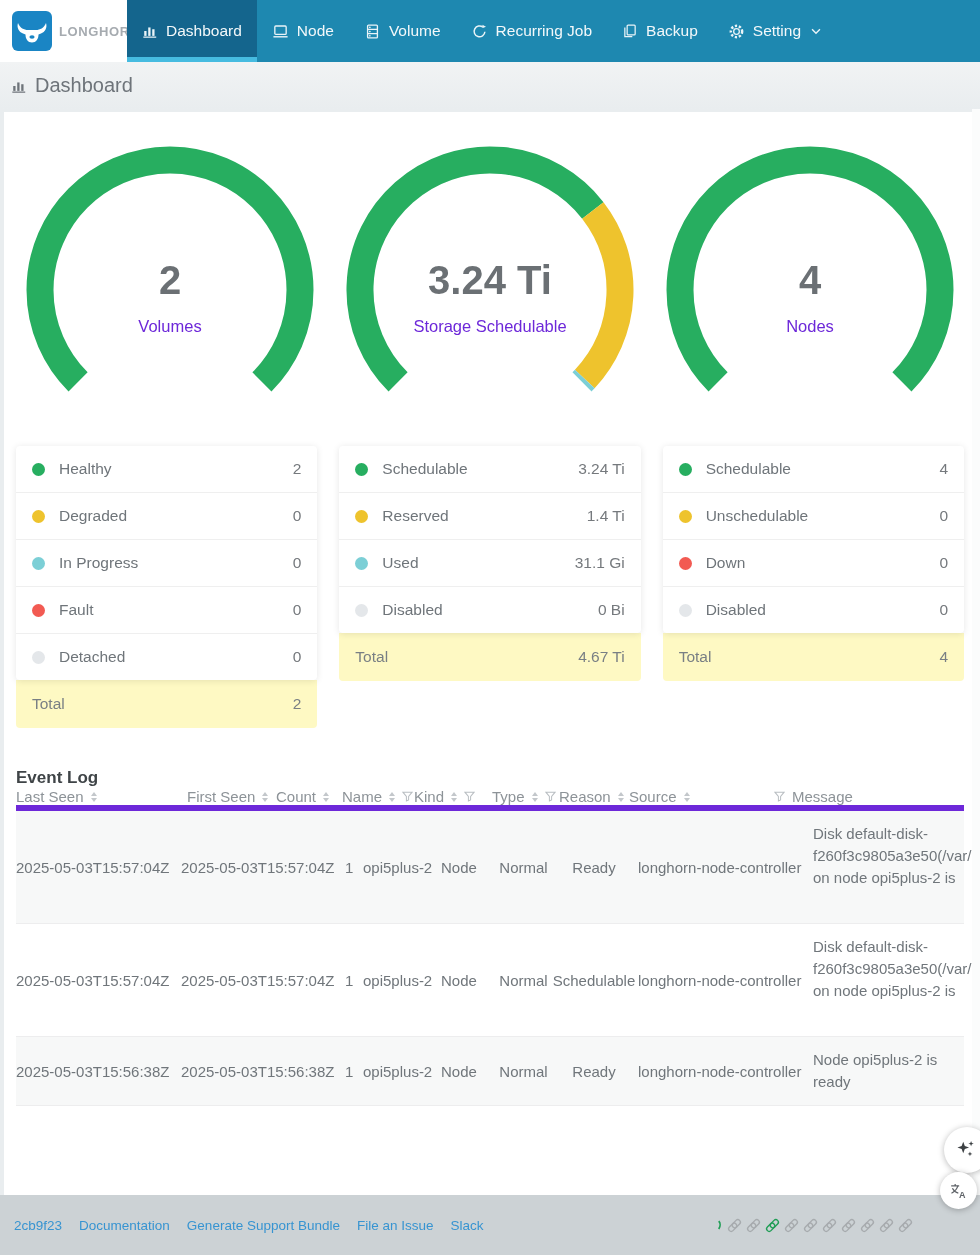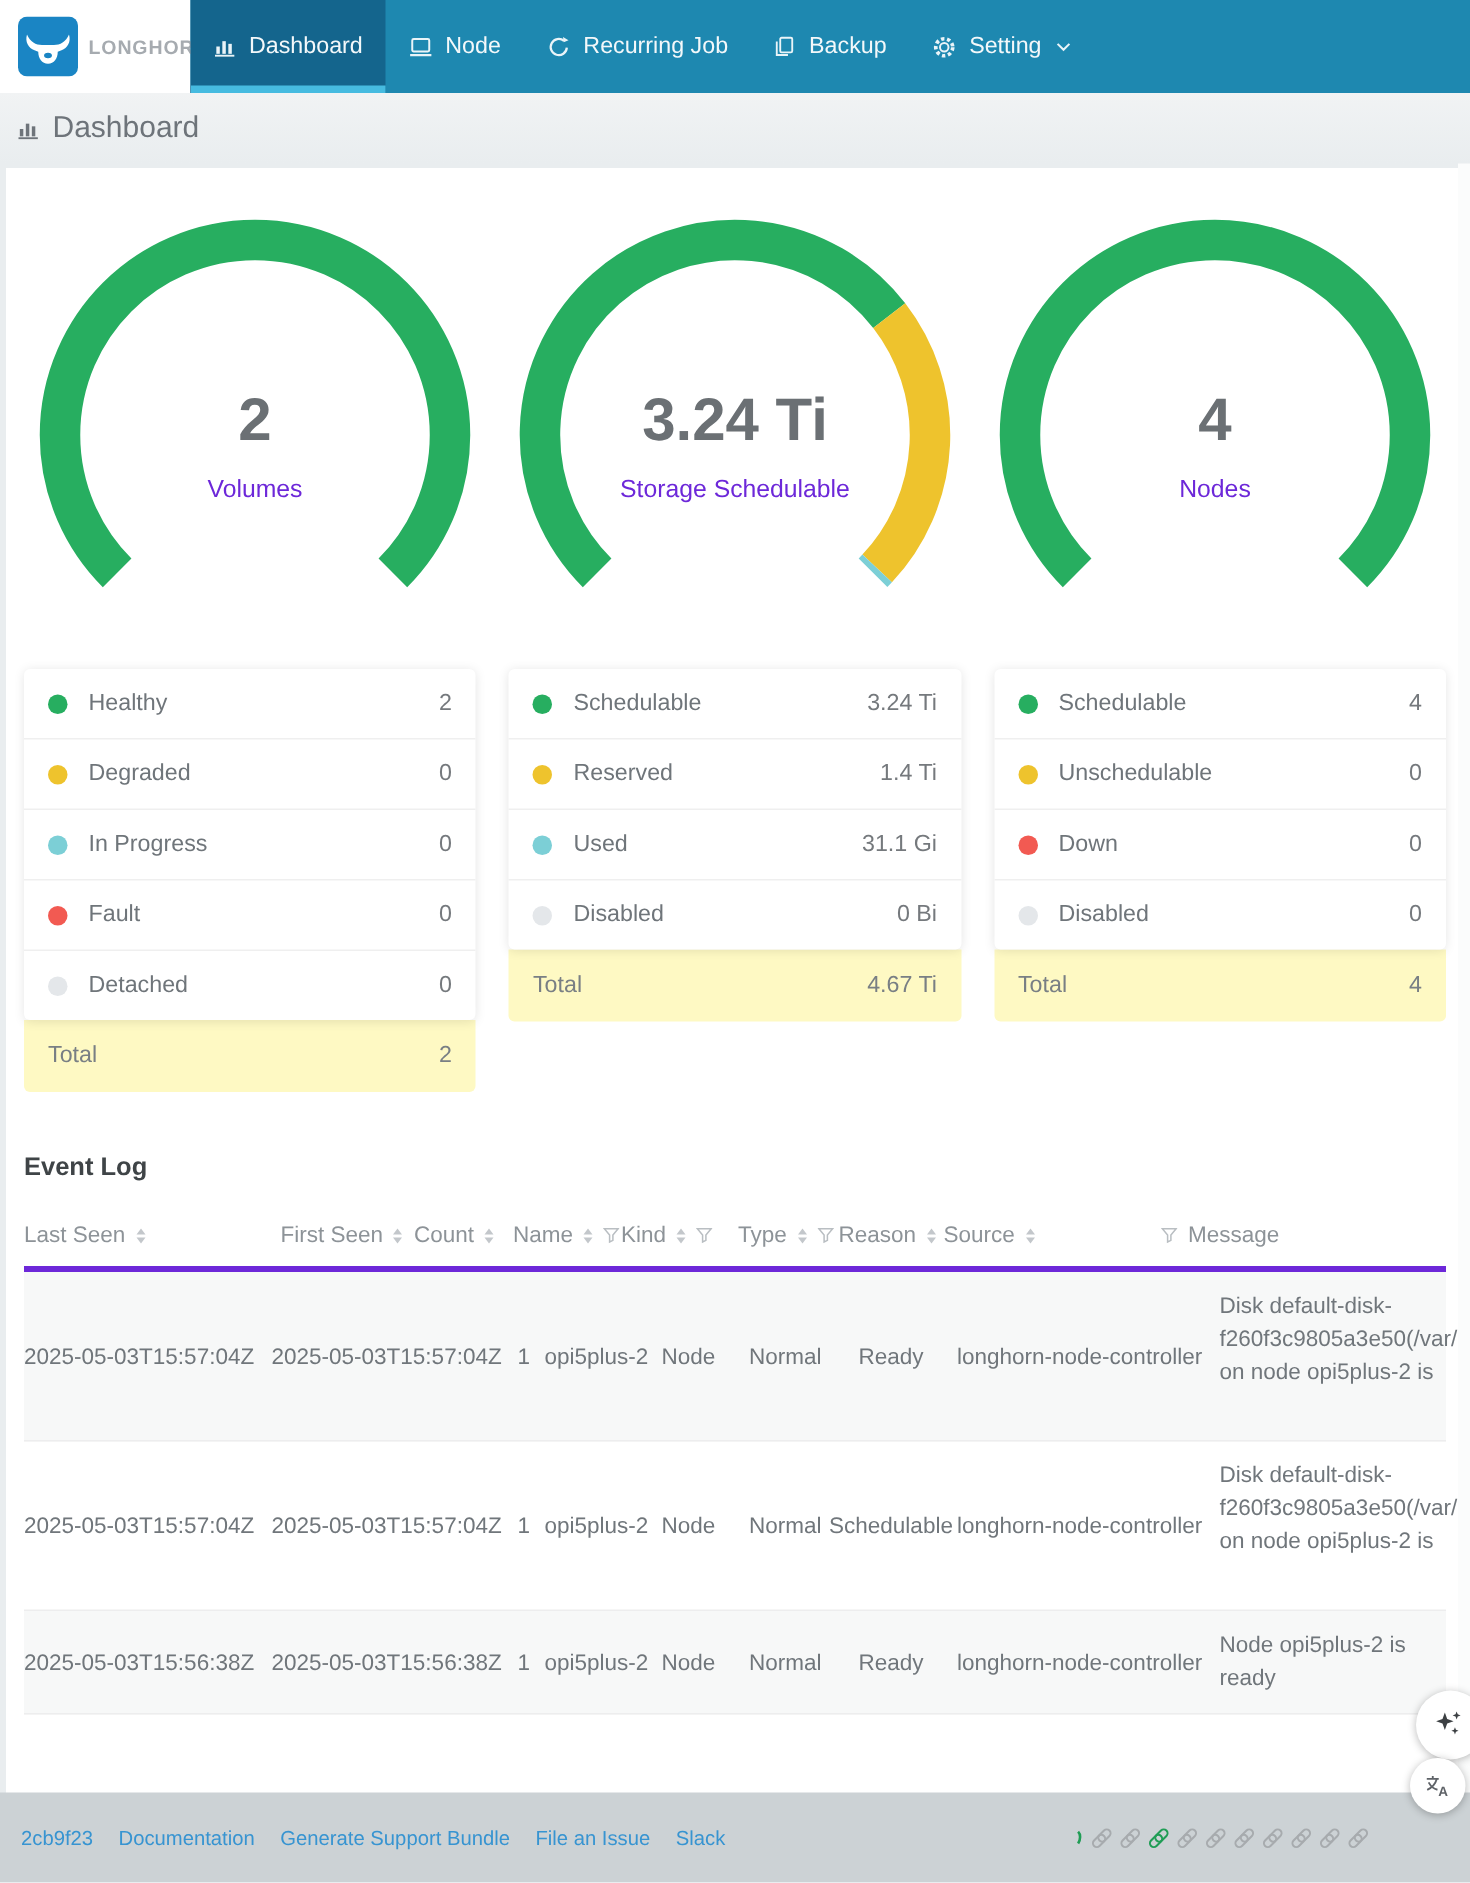--- a/index.html
+++ b/index.html
@@ -47,21 +47,21 @@
   .legend-row:last-child { border-bottom: none; }
   .legend-left { display: flex; align-items: center; gap: 14px; font-size: 15.5px; color: #6f757a; text-align: right; }
   .dot { width: 13px; height: 13px; border-radius: 50%; flex: none; }
   .legend-value { font-size: 15.5px; color: #75797d; }
   .legend-total { display: flex; justify-content: space-between; background: #fef9c3; padding: 15px 16px; font-size: 15.5px; color: #797f84; border-radius: 0 0 4px 4px; }
 
   
   .event-section { padding: 0 12px; margin-top: 40px; }
   .event-title { font-size: 17px; font-weight: bold; color: #3f4447; }
   .ev-header { display: grid; grid-template-columns: 171px 89px 66px 72px 78px 67px 70px 145px 1fr;
-    align-items: center; margin-top: 27px; padding-bottom: 12px; border-bottom: 4px solid #6d28d9; }
+    align-items: center; margin-top: 0; border-bottom: 6px solid #6d28d9; }
   .eh-cell { display: flex; align-items: center; gap: 7px; font-size: 15px; color: #8d9398; white-space: nowrap; }
   .sorter { display: flex; flex-direction: column; gap: 2px; cursor: pointer; }
   .c-up { width: 0; height: 0; border-left: 3.5px solid transparent; border-right: 3.5px solid transparent; border-bottom: 4.5px solid #c3c7cb; }
   .c-down { width: 0; height: 0; border-left: 3.5px solid transparent; border-right: 3.5px solid transparent; border-top: 4.5px solid #c3c7cb; }
   .funnel { color: #b9bec2; cursor: pointer; }
   .ev-body { }
   .ev-row { display: grid; grid-template-columns: 165px 164px 18px 78px 56px 53px 88px 175px 1fr;
     align-items: center; font-size: 15px; color: #70767b; border-bottom: 1px solid #ededee; padding: 12px 0; }
   .ev-row.striped { background: #f7f8f8; }
   .ev-cell { white-space: nowrap; overflow: visible; }
@@ -116,20 +116,32 @@
           <svg viewBox="0 0 18 18" width="17" height="17">
             <rect x="3" y="3.2" width="12" height="8.8" rx="1" fill="none" stroke="currentColor" stroke-width="1.4"></rect>
             <path d="M1.5 14.6h15" stroke="currentColor" stroke-width="1.5" fill="none"></path>
           </svg>
         </span>
         <span class="nav-label">Node</span>
       </div>
       <div class="nav-item">
         <span class="icon">
           <svg viewBox="0 0 18 18" width="17" height="17">
+            <rect x="3.8" y="2.2" width="10.4" height="13.6" rx="1" fill="none" stroke="currentColor" stroke-width="1.4"></rect>
+            <path d="M3.8 6.8h10.4M3.8 11.3h10.4" stroke="currentColor" stroke-width="1.2" fill="none"></path>
+            <circle cx="6.2" cy="4.5" r=".9" fill="currentColor"></circle>
+            <circle cx="6.2" cy="9" r=".9" fill="currentColor"></circle>
+            <circle cx="6.2" cy="13.5" r=".9" fill="currentColor"></circle>
+          </svg>
+        </span>
+        <span class="nav-label">Volume</span>
+      </div>
+      <div class="nav-item">
+        <span class="icon">
+          <svg viewBox="0 0 18 18" width="17" height="17">
             <path d="M14.7 9.3a5.7 5.7 0 1 1-2-4.8" fill="none" stroke="currentColor" stroke-width="1.6"></path>
             <path d="M12 1.8l.5 3.6 3.4-1.3z" fill="currentColor"></path>
           </svg>
         </span>
         <span class="nav-label">Recurring Job</span>
       </div>
       <div class="nav-item">
         <span class="icon">
           <svg viewBox="0 0 18 18" width="16" height="16">
             <rect x="5.8" y="2.4" width="9" height="11" rx="1" fill="none" stroke="currentColor" stroke-width="1.4"></rect>

